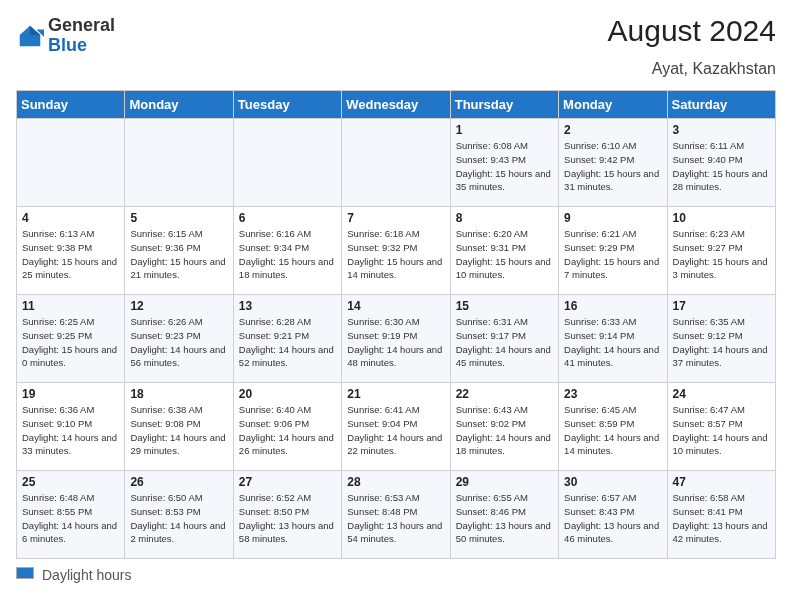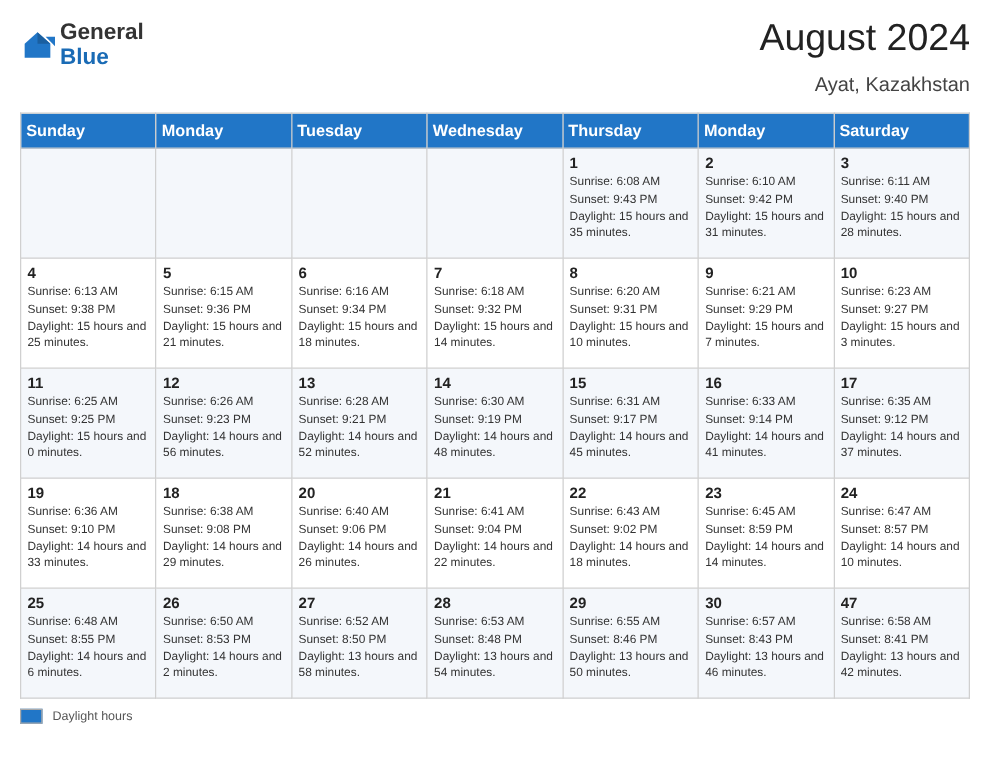--- a/index.html
+++ b/index.html
@@ -81,23 +81,22 @@
       margin-bottom: 2px;
     }
     .day-info {
       font-size: 9.5px;
       line-height: 1.45;
       color: #333;
     }
     .footer {
       margin-top: 8px;
       display: flex;
-      align-items: center;
       gap: 8px;
-      font-size: 10px;
+      font-size: 14px;
       color: #555;
     }
     .footer-swatch {
       width: 18px;
       height: 12px;
       background: #2176c7;
       display: inline-block;
       border: 1px solid #aaa;
     }
   </style>

